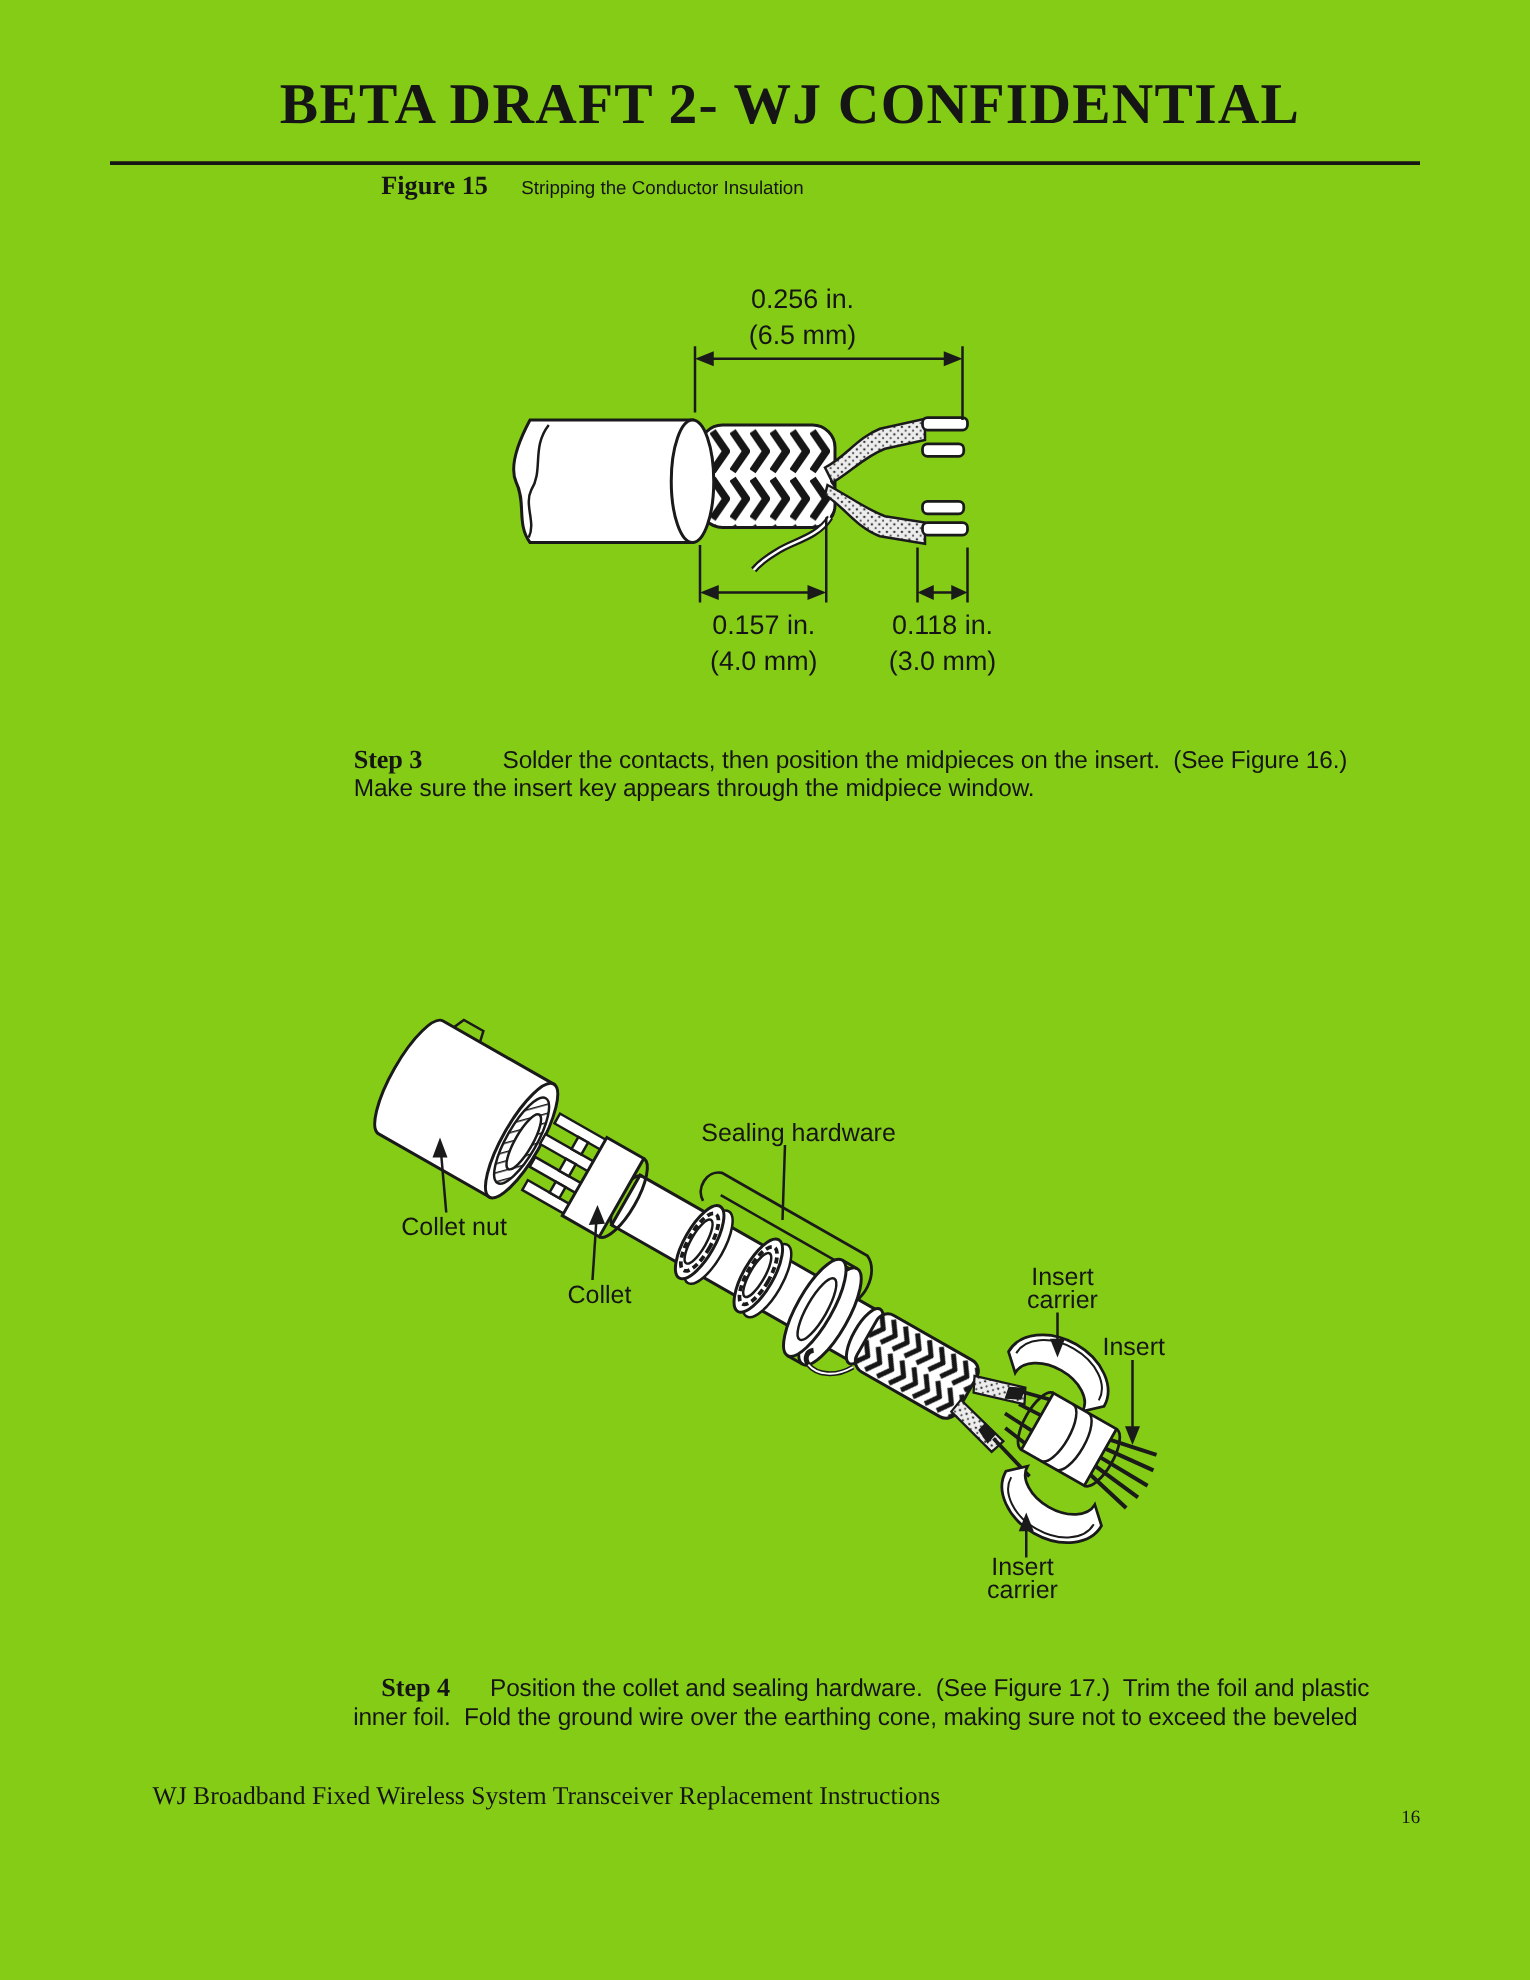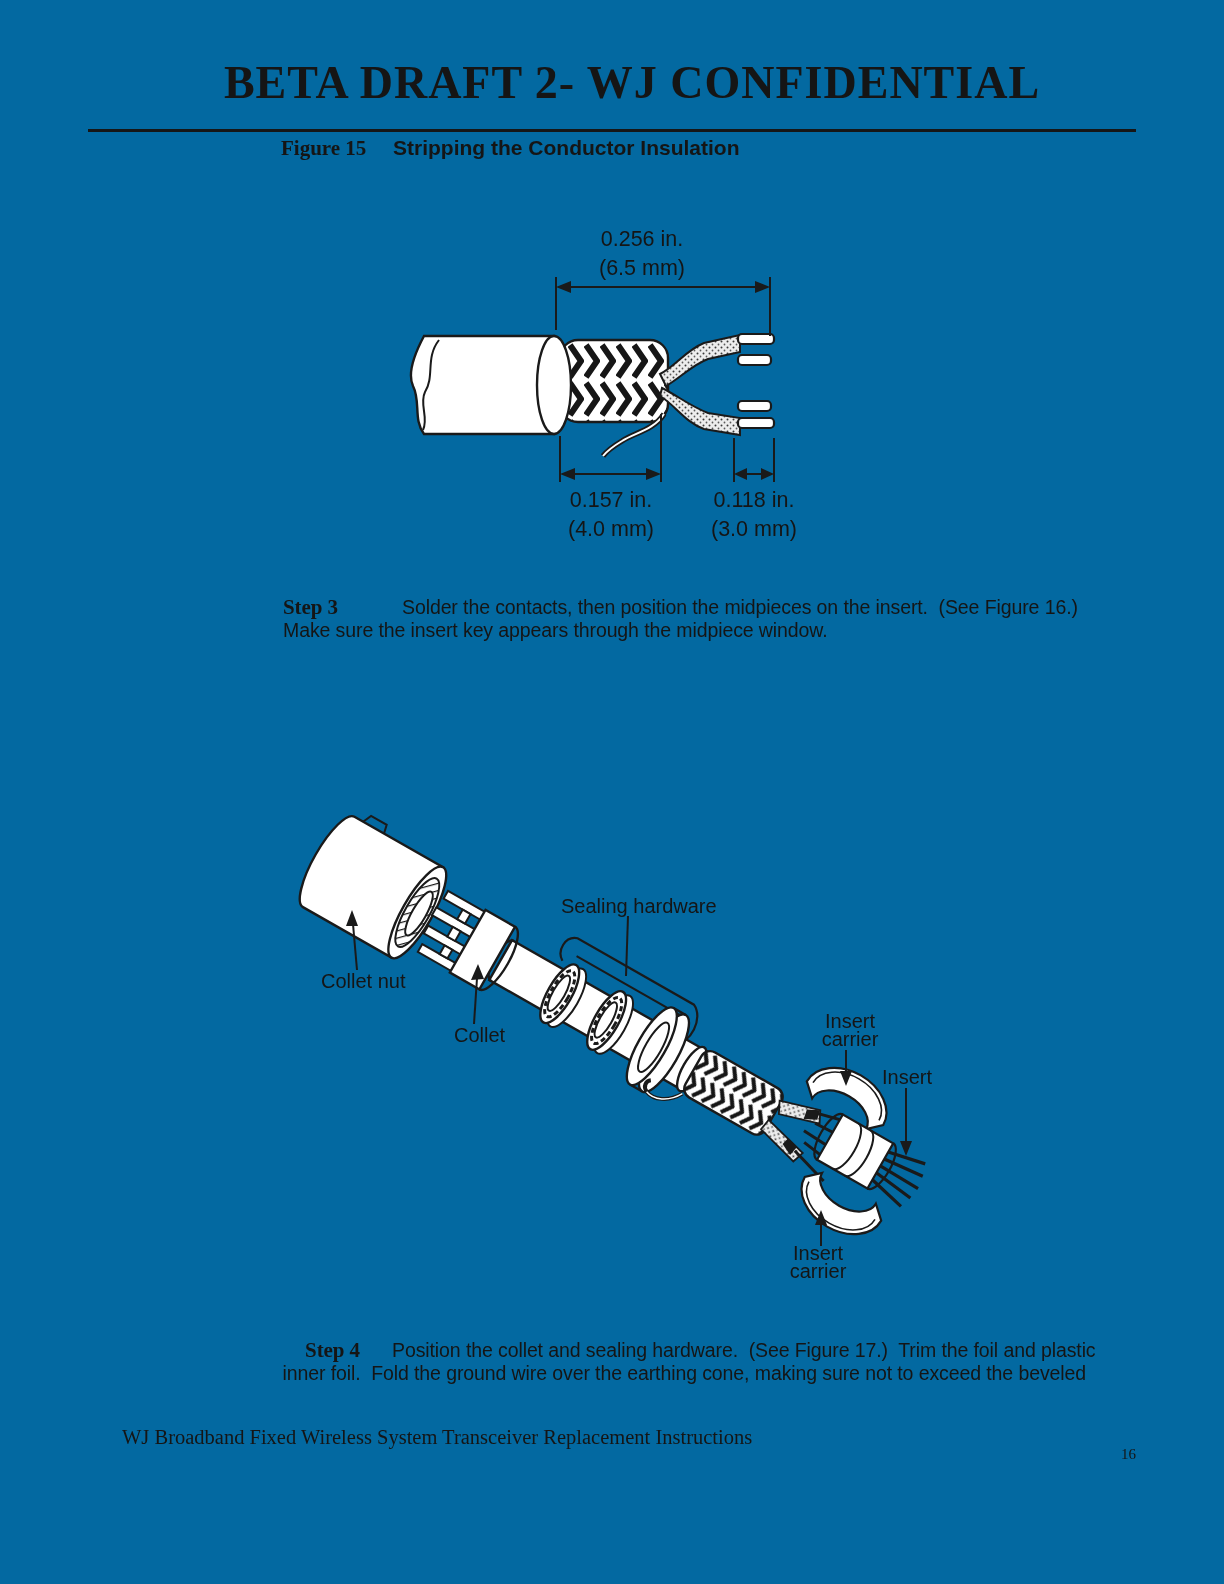--- a/index.html
+++ b/index.html
@@ -1,33 +1,34 @@
 <!DOCTYPE html>
 <html><head>
 <meta charset="utf-8">
 <style>
   html,body{margin:0;padding:0;background:#9a9a9a;}
   .page{
-    position:relative; width:1224px; height:1584px; background:#0369a1;
+    position:relative; width:1224px; height:1584px; background:#84cc16;
     font-family:"Liberation Sans",sans-serif; color:#151515; overflow:hidden;
     margin:0 auto;
   }
   .header-title{
     position:absolute; top:56px; left:0; width:100%; box-sizing:border-box;
     padding-left:40px; text-align:center;
     font-family:"Liberation Serif",serif; font-weight:bold; font-size:46px;
     letter-spacing:1px; white-space:nowrap;
   }
   .rule{position:absolute; left:88px; top:129px; width:1048px; height:3px; background:#161616;}
   .figcap{position:absolute; white-space:nowrap;}
   .figcap .cap-label{
     display:inline-block; font-family:"Liberation Serif",serif; font-weight:bold;
     font-size:21px;
-  }
-  .figcap .cap-title{font-family:"Liberation Sans",sans-serif; font-weight:bold; font-size:21px;}
+    margin-left:24px;
+  }
+  .figcap .cap-title{font-family:"Liberation Sans",sans-serif; font-weight:normal; font-size:15px;}
   .cap-w15{width:112px;} .cap-w16{width:105px;}
   .step{position:absolute; font-size:19.5px; line-height:22.5px; letter-spacing:-0.1px;}
   .step-line{white-space:pre; }
   .step-label{
     display:inline-block; width:119px;
     font-family:"Liberation Serif",serif; font-weight:bold; font-size:21px;
   }
   .footer-left{
     position:absolute; left:122px; top:1426px;
     font-family:"Liberation Serif",serif; font-size:20.5px; white-space:nowrap;

